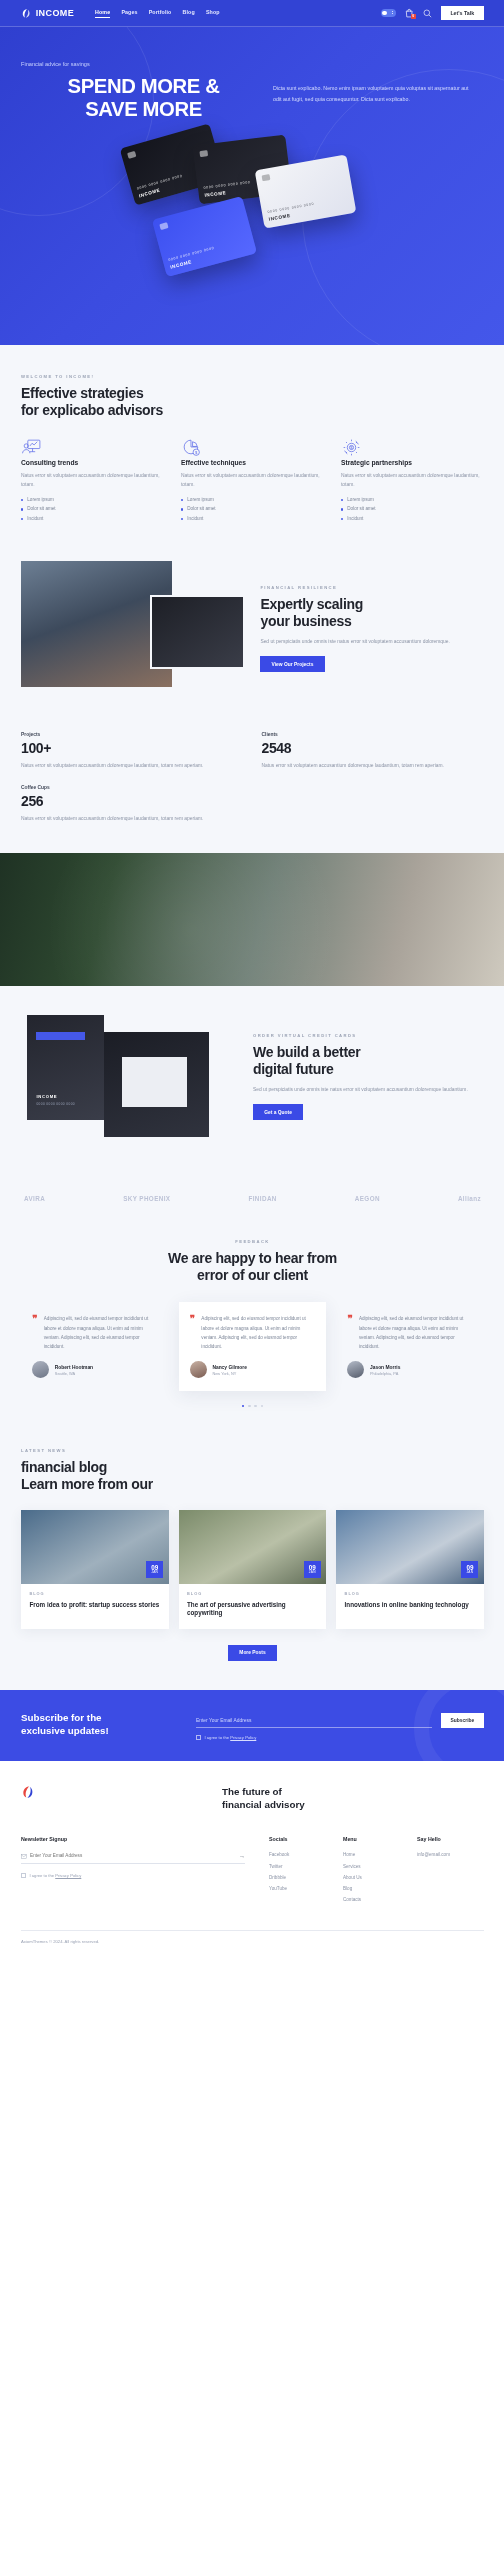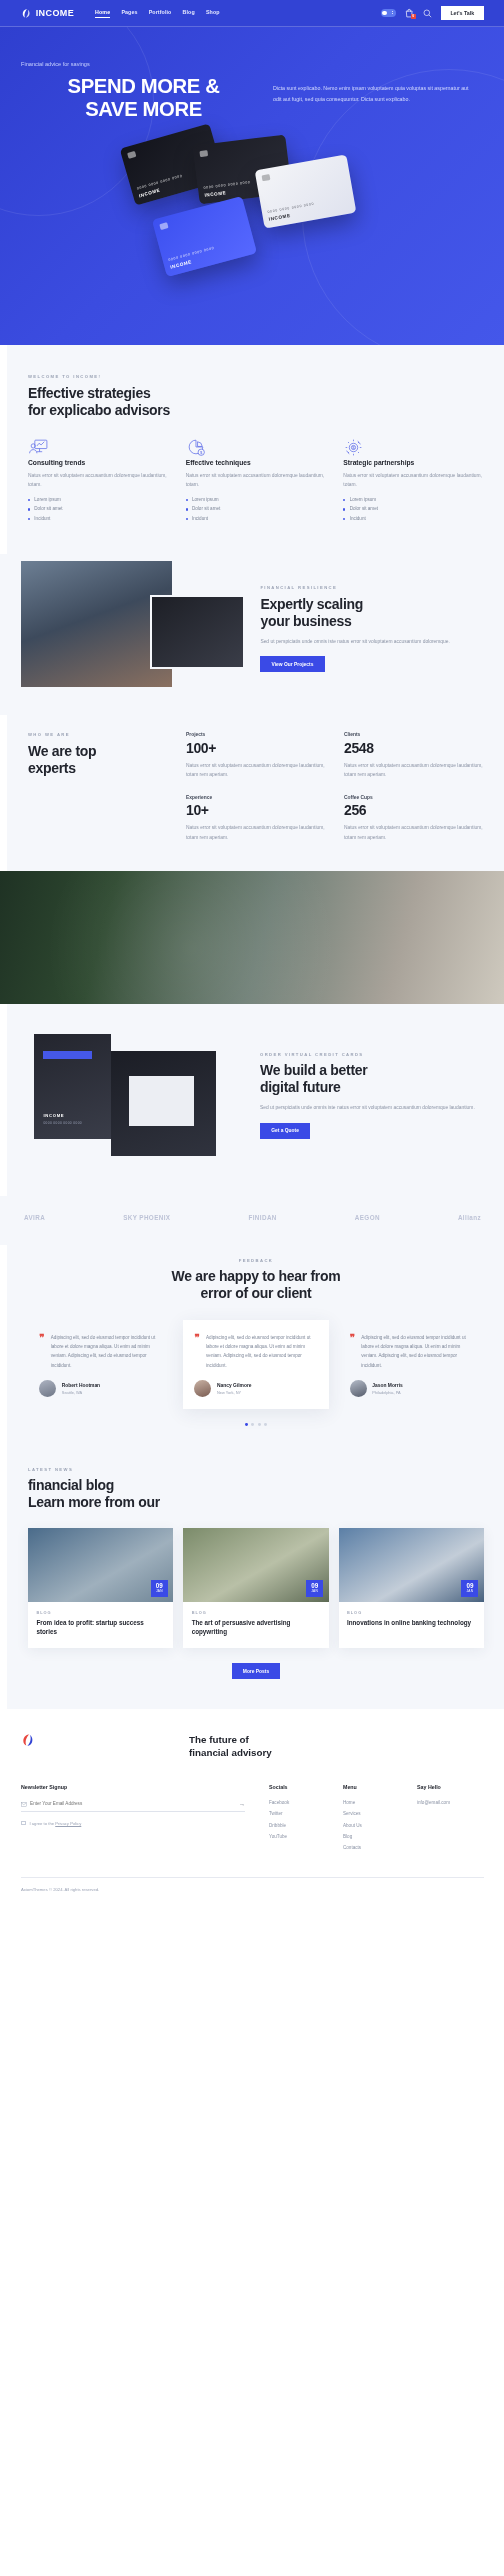--- a/index.html
+++ b/index.html
@@ -98,21 +98,21 @@
   .ccard .chip { width: 8.4px; height: 6.3px; border-radius: 1.4px; background: rgba(255,255,255,.5); }
   .ccard .cnum { font-size: 3.5px; letter-spacing: 0.7px; opacity: .85; }
   .ccard .cname { font-size: 4.6px; font-weight: bold; letter-spacing: 0.6px; }
   .ccard.dark { background: linear-gradient(145deg,#12131b,#24262f); left: 105px; top: 7px; transform: rotate(-16deg); }
   .ccard.black2 { background: linear-gradient(145deg,#1b1c24,#2b2d38); left: 175px; top: 12.6px; transform: rotate(-7deg); }
   .ccard.white { background: linear-gradient(145deg,#f4f5f8,#dfe2ee); color:#23242c; left: 238px; top: 34px; transform: rotate(-10deg); }
   .ccard.blue { background: linear-gradient(145deg,#3c50f0,#5668ff); left: 137px; top: 79px; transform: rotate(-15deg); }
 
   
   .sec { padding: 29.4px 21px; }
-  .bg-light { background: #f5f7fb; margin-left: 7px; }
+  .bg-light { background: #f5f7fb; }
   .eyebrow {
     font-size: 4.2px; letter-spacing: 1.4px; color: #9aa2b4; font-weight: bold;
     text-transform: uppercase; margin-bottom: 5.6px;
   }
   .h2 { font-size: 14px; line-height: 1.22; font-weight: bold; color: #22252e; letter-spacing: -0.3px; }
   .body-txt { font-size: 4.9px; line-height: 1.9; color: #8b93a5; }
 
   
   .feat-row { display: flex; gap: 17px; margin-top: 18px; }
   .feat { flex: 1; }
@@ -252,21 +252,21 @@
   }
   .agree { display: flex; align-items: center; gap: 3.5px; margin-top: 7px; }
   .cbox { width: 4.9px; height: 4.9px; border: 0.7px solid rgba(255,255,255,.6); background: transparent; cursor: pointer; flex:none;}
   .agree-txt { font-size: 4.2px; color: #d7ddff; }
   .agree-txt u { cursor: pointer; }
 
   
   .footer { background: #fff; padding: 24px 21px 0; }
   .f-top { display: flex; gap: 28px; }
   .f-logo { width: 140px; }
-  .f-tagline { font-size: 9.8px; font-weight: bold; color: #22252e; line-height: 1.35; }
+  .f-tagline { font-size: 9.8px; font-weight: bold; color: #22252e; line-height: 1.35; margin-left: 33px; }
   .f-cols { display: flex; gap: 24px; margin-top: 25px; }
   .f-news { width: 224px; }
   .f-h { font-size: 5.3px; font-weight: bold; color: #22252e; margin-bottom: 9.8px; }
   .f-mail-row { display: flex; align-items: center; border-bottom: 0.7px solid #dfe3ec; padding-bottom: 4.2px; }
   .f-mail-ico { width: 5.6px; height: 4.9px; margin-right: 3.5px; flex:none; }
   .f-input {
     flex: 1; border: none; outline: none; font-size: 4.6px; color: #9aa2b4;
     background: transparent; font-family: "Liberation Sans", sans-serif;
   }
   .f-arrow { font-size: 6.3px; color: #5b6375; cursor: pointer; }
@@ -446,39 +446,29 @@
         <div class="h2">Expertly scaling</div>
         <div class="h2" style="margin-bottom:7px">your business</div>
         <div class="body-txt">Sed ut perspiciatis unde omnis iste natus error sit voluptatem accusantium doloremque.</div>
         <button class="btn-primary">View Our Projects</button>
       </div>
     </div>
   </div>
 
   <div class="sec bg-light" style="padding-top:14px">
     <div class="stats-grid">
-      <div class="stats-left">
-        <div class="eyebrow">WHO WE ARE</div>
-        <div class="h2">We are top</div>
-        <div class="h2">experts</div>
-      </div>
       <div class="stats-right">
         <div>
           <div class="stat-label">Projects</div>
           <div class="stat-num">100+</div>
           <div class="body-txt">Natus error sit voluptatem accusantium doloremque laudantium, totam rem aperiam.</div>
         </div>
         <div>
           <div class="stat-label">Clients</div>
           <div class="stat-num">2548</div>
-          <div class="body-txt">Natus error sit voluptatem accusantium doloremque laudantium, totam rem aperiam.</div>
-        </div>
-        <div>
-          <div class="stat-label">Experience</div>
-          <div class="stat-num">10+</div>
           <div class="body-txt">Natus error sit voluptatem accusantium doloremque laudantium, totam rem aperiam.</div>
         </div>
         <div>
           <div class="stat-label">Coffee Cups</div>
           <div class="stat-num">256</div>
           <div class="body-txt">Natus error sit voluptatem accusantium doloremque laudantium, totam rem aperiam.</div>
         </div>
       </div>
     </div>
   </div>
@@ -618,20 +608,39 @@
           <div class="btitle">Innovations in online banking technology</div>
         </div>
       </div>
     </div>
 
     <div class="more-wrap">
       <button class="btn-primary" style="margin-top:0">More Posts</button>
     </div>
   </div>
 
+  <div class="subs">
+    <div class="subs-ring"></div>
+    <div class="subs-title">
+      <span>Subscribe for the</span><br>
+      <span>exclusive updates!</span>
+    </div>
+    <div class="subs-form">
+      <div class="subs-row">
+        <input class="subs-input" type="text" placeholder="Enter Your Email Address" style="">
+        <button class="subs-btn">Subscribe</button>
+      </div>
+      <div class="agree">
+        <span class="cbox"></span>
+        <span class="agree-txt">
+          <span>I agree to the </span><u>Privacy Policy</u>
+        </span>
+      </div>
+    </div>
+  </div>
 
   <div class="footer">
     <div class="f-top">
       <div class="f-logo">
         <span>
           <svg width="14" height="14" viewBox="0 0 24 24">
             <path d="M13.5 2 C7 3.5 4 8 4 13.5 C4 17 6 20 9 21.5 C7.5 18 7.5 13 9.5 9 C11 6 12.5 4 13.5 2 Z" fill="#e8473f"></path>
             <path d="M15 3.2 C18.5 5.5 20 9.5 19.4 13.6 C18.7 18.4 15 21.6 10.8 22 C13.6 19.6 15.6 16 16.3 12 C16.9 8.6 16.5 5.6 15 3.2 Z" fill="#3243d4"></path>
           </svg>
         </span>

